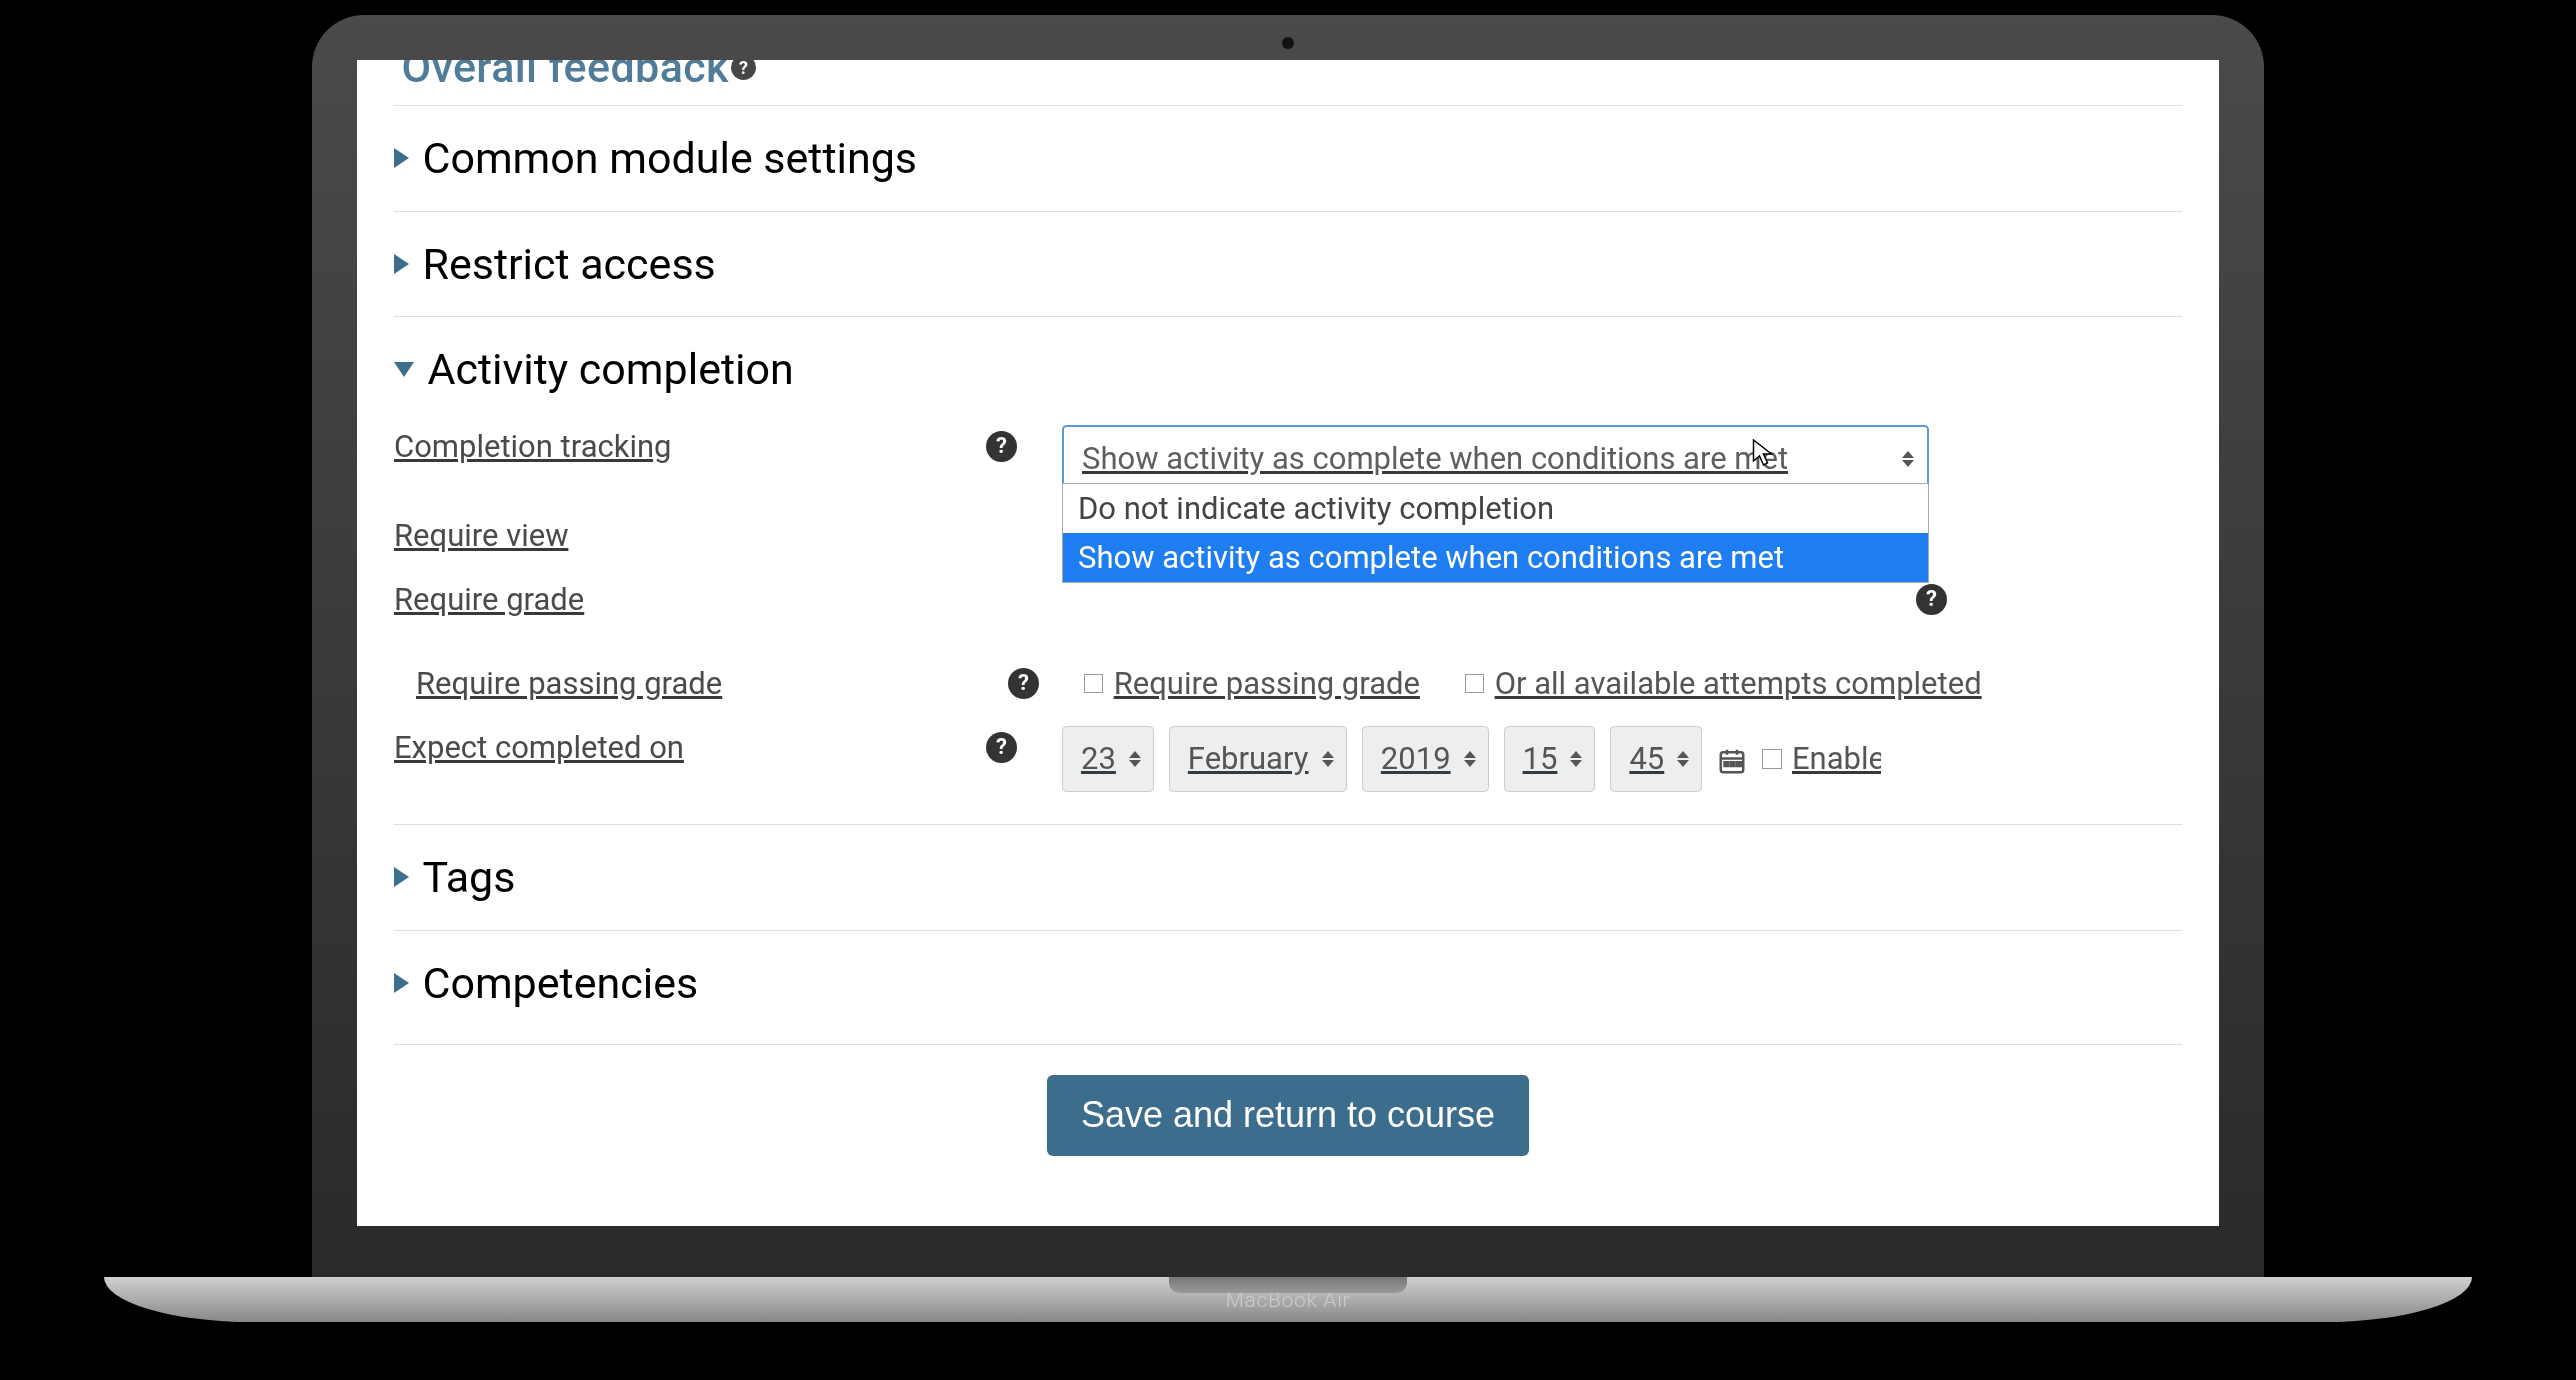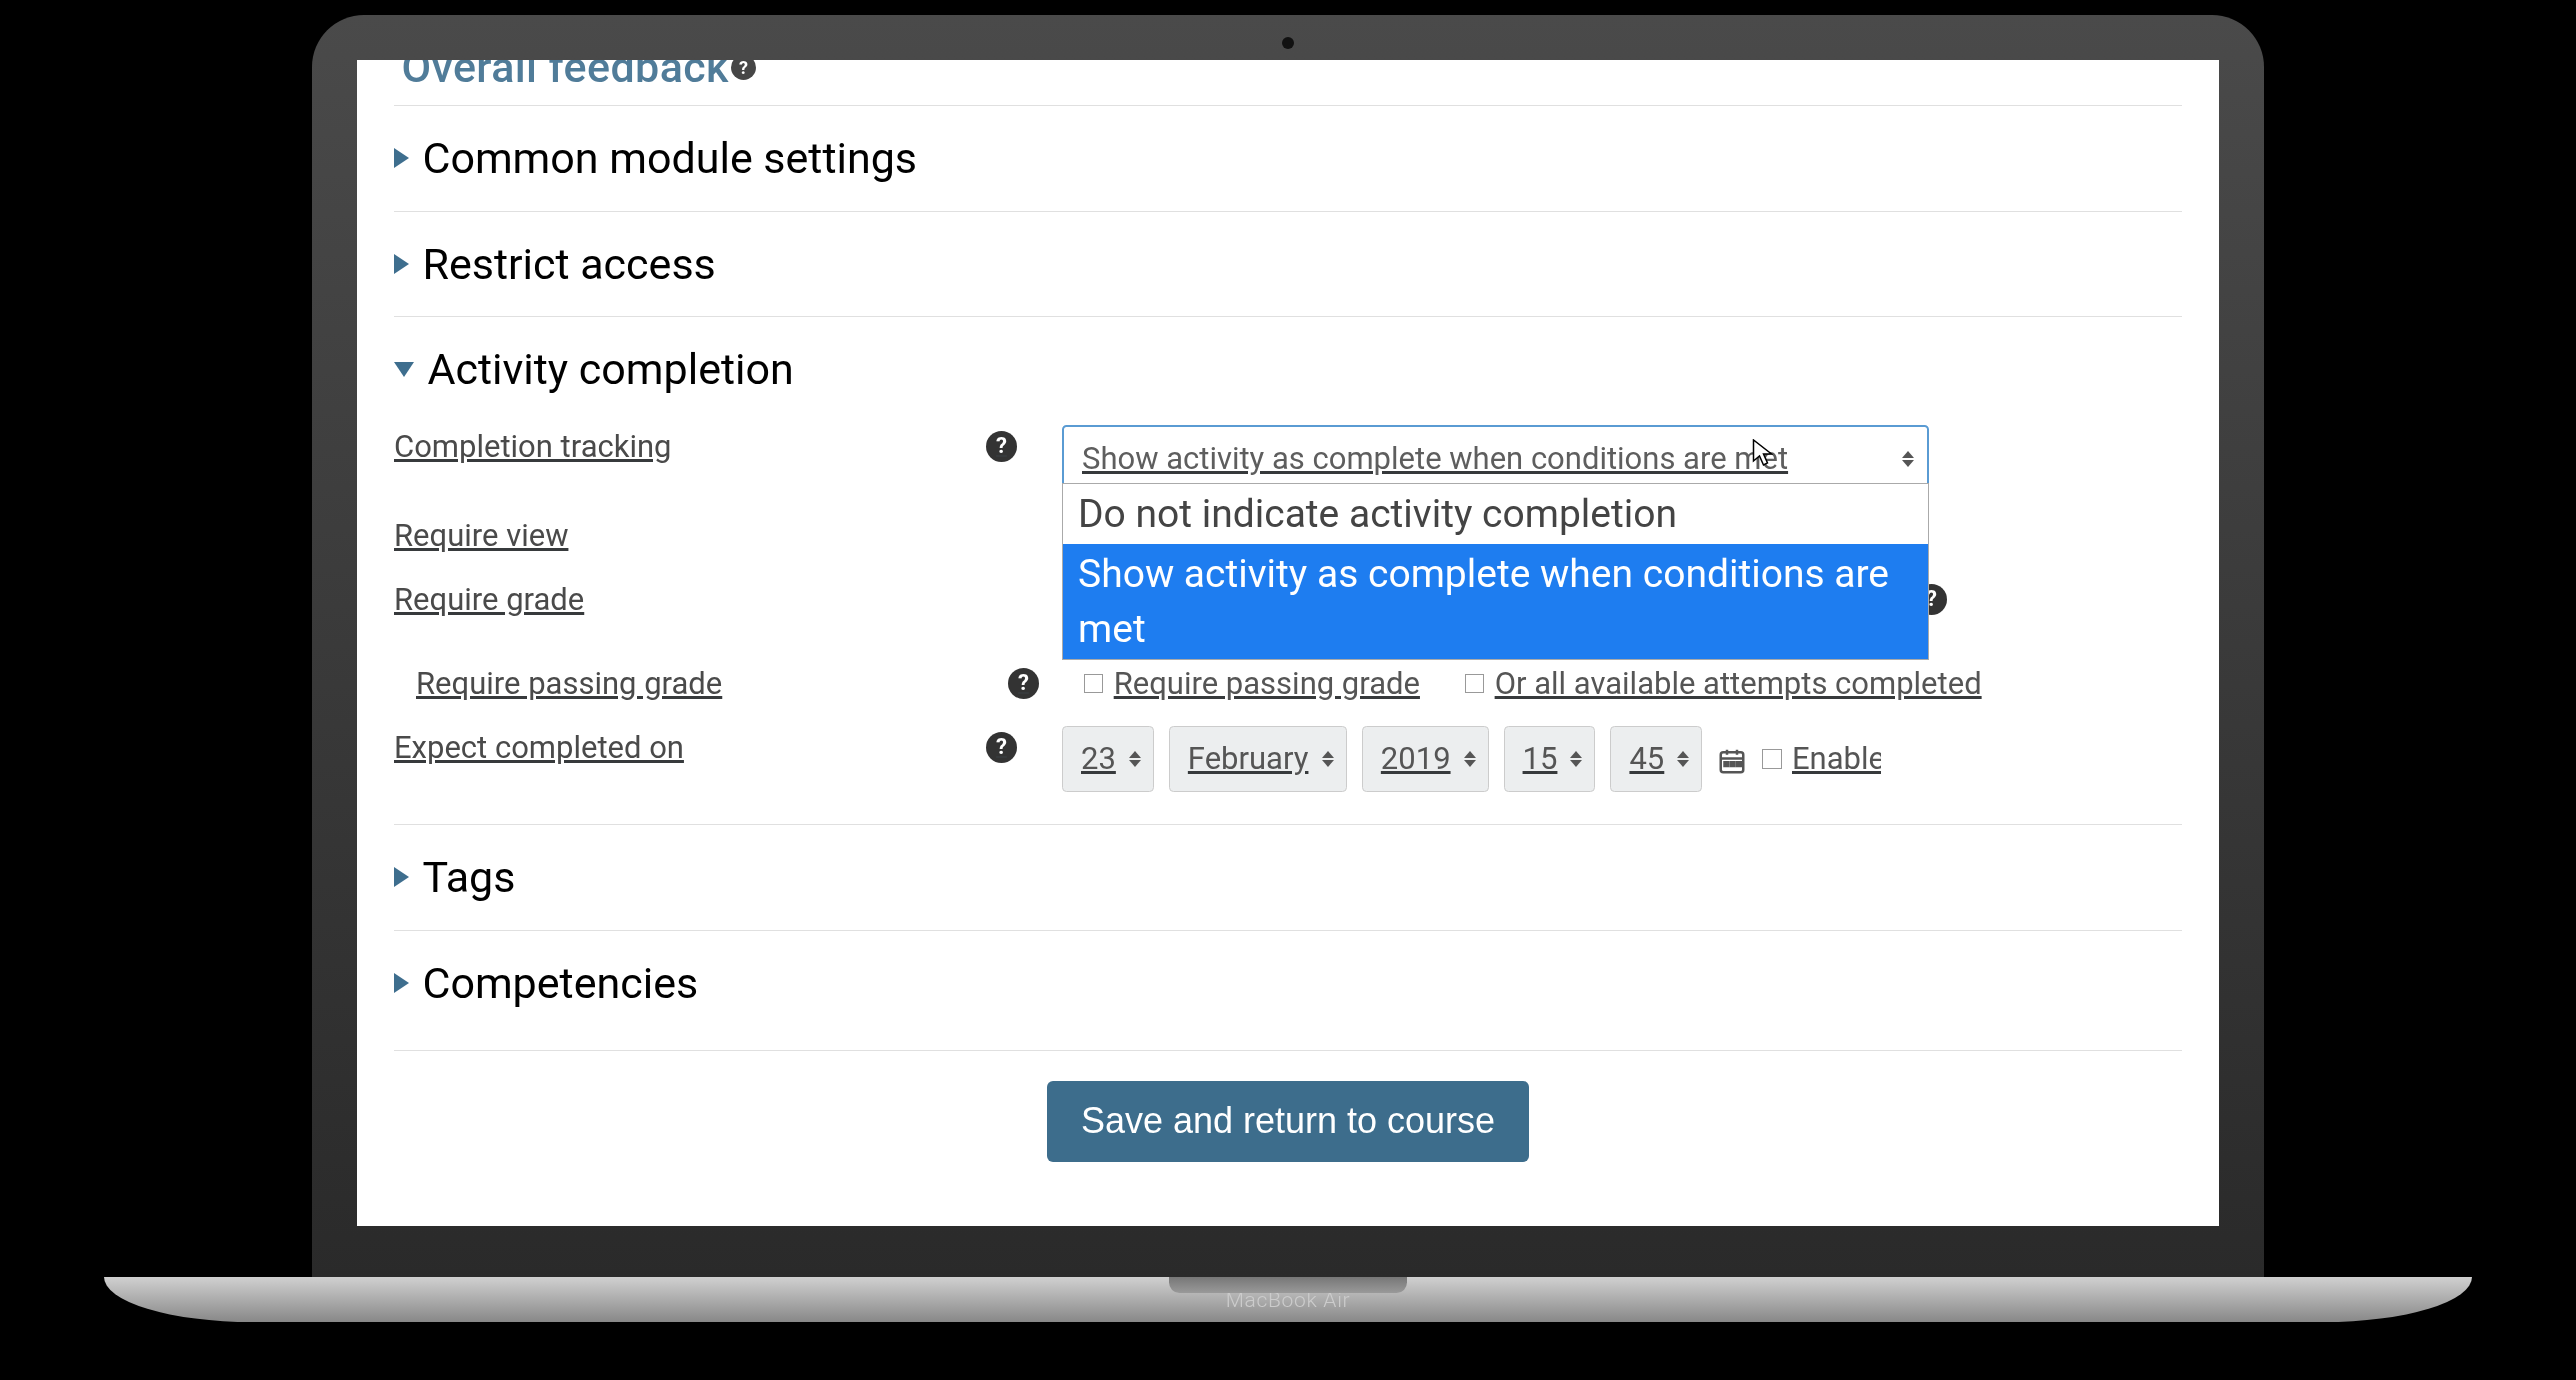--- a/index.html
+++ b/index.html
@@ -203,21 +203,21 @@
       position: absolute;
       top: 58px;
       left: 0;
       width: 867px;
       background: #fff;
       border: 0.7px solid #aaa;
       z-index: 50;
     }
     .dropdown-item {
       padding: 3px 15px;
-      font-size: 39px;
+      font-size: 31px;
       color: #444;
       cursor: pointer;
     }
     .dropdown-item.highlight {
       background: #1e7df0;
       color: #fff;
     }
 
     .checkbox {
       width: 19.3px;
@@ -247,21 +247,21 @@
       height: 30px;
     }
     .cal-icon svg { width:100%; height:100%; }
 
     .footer-buttons {
       display: flex;
       justify-content: center;
       gap: 22px;
       padding: 30px 0 22px 0;
       border-top: 0.7px solid #e0e0e0;
-      margin-top: 22px;
+      margin-top: 16px;
     }
     .btn-primary {
       background: #3d6d8c;
       color: #fff;
       font-size: 36px;
       font-weight: 500;
       padding: 19.3px 34px;
       border-radius: 6px;
       border: none;
       cursor: pointer;

